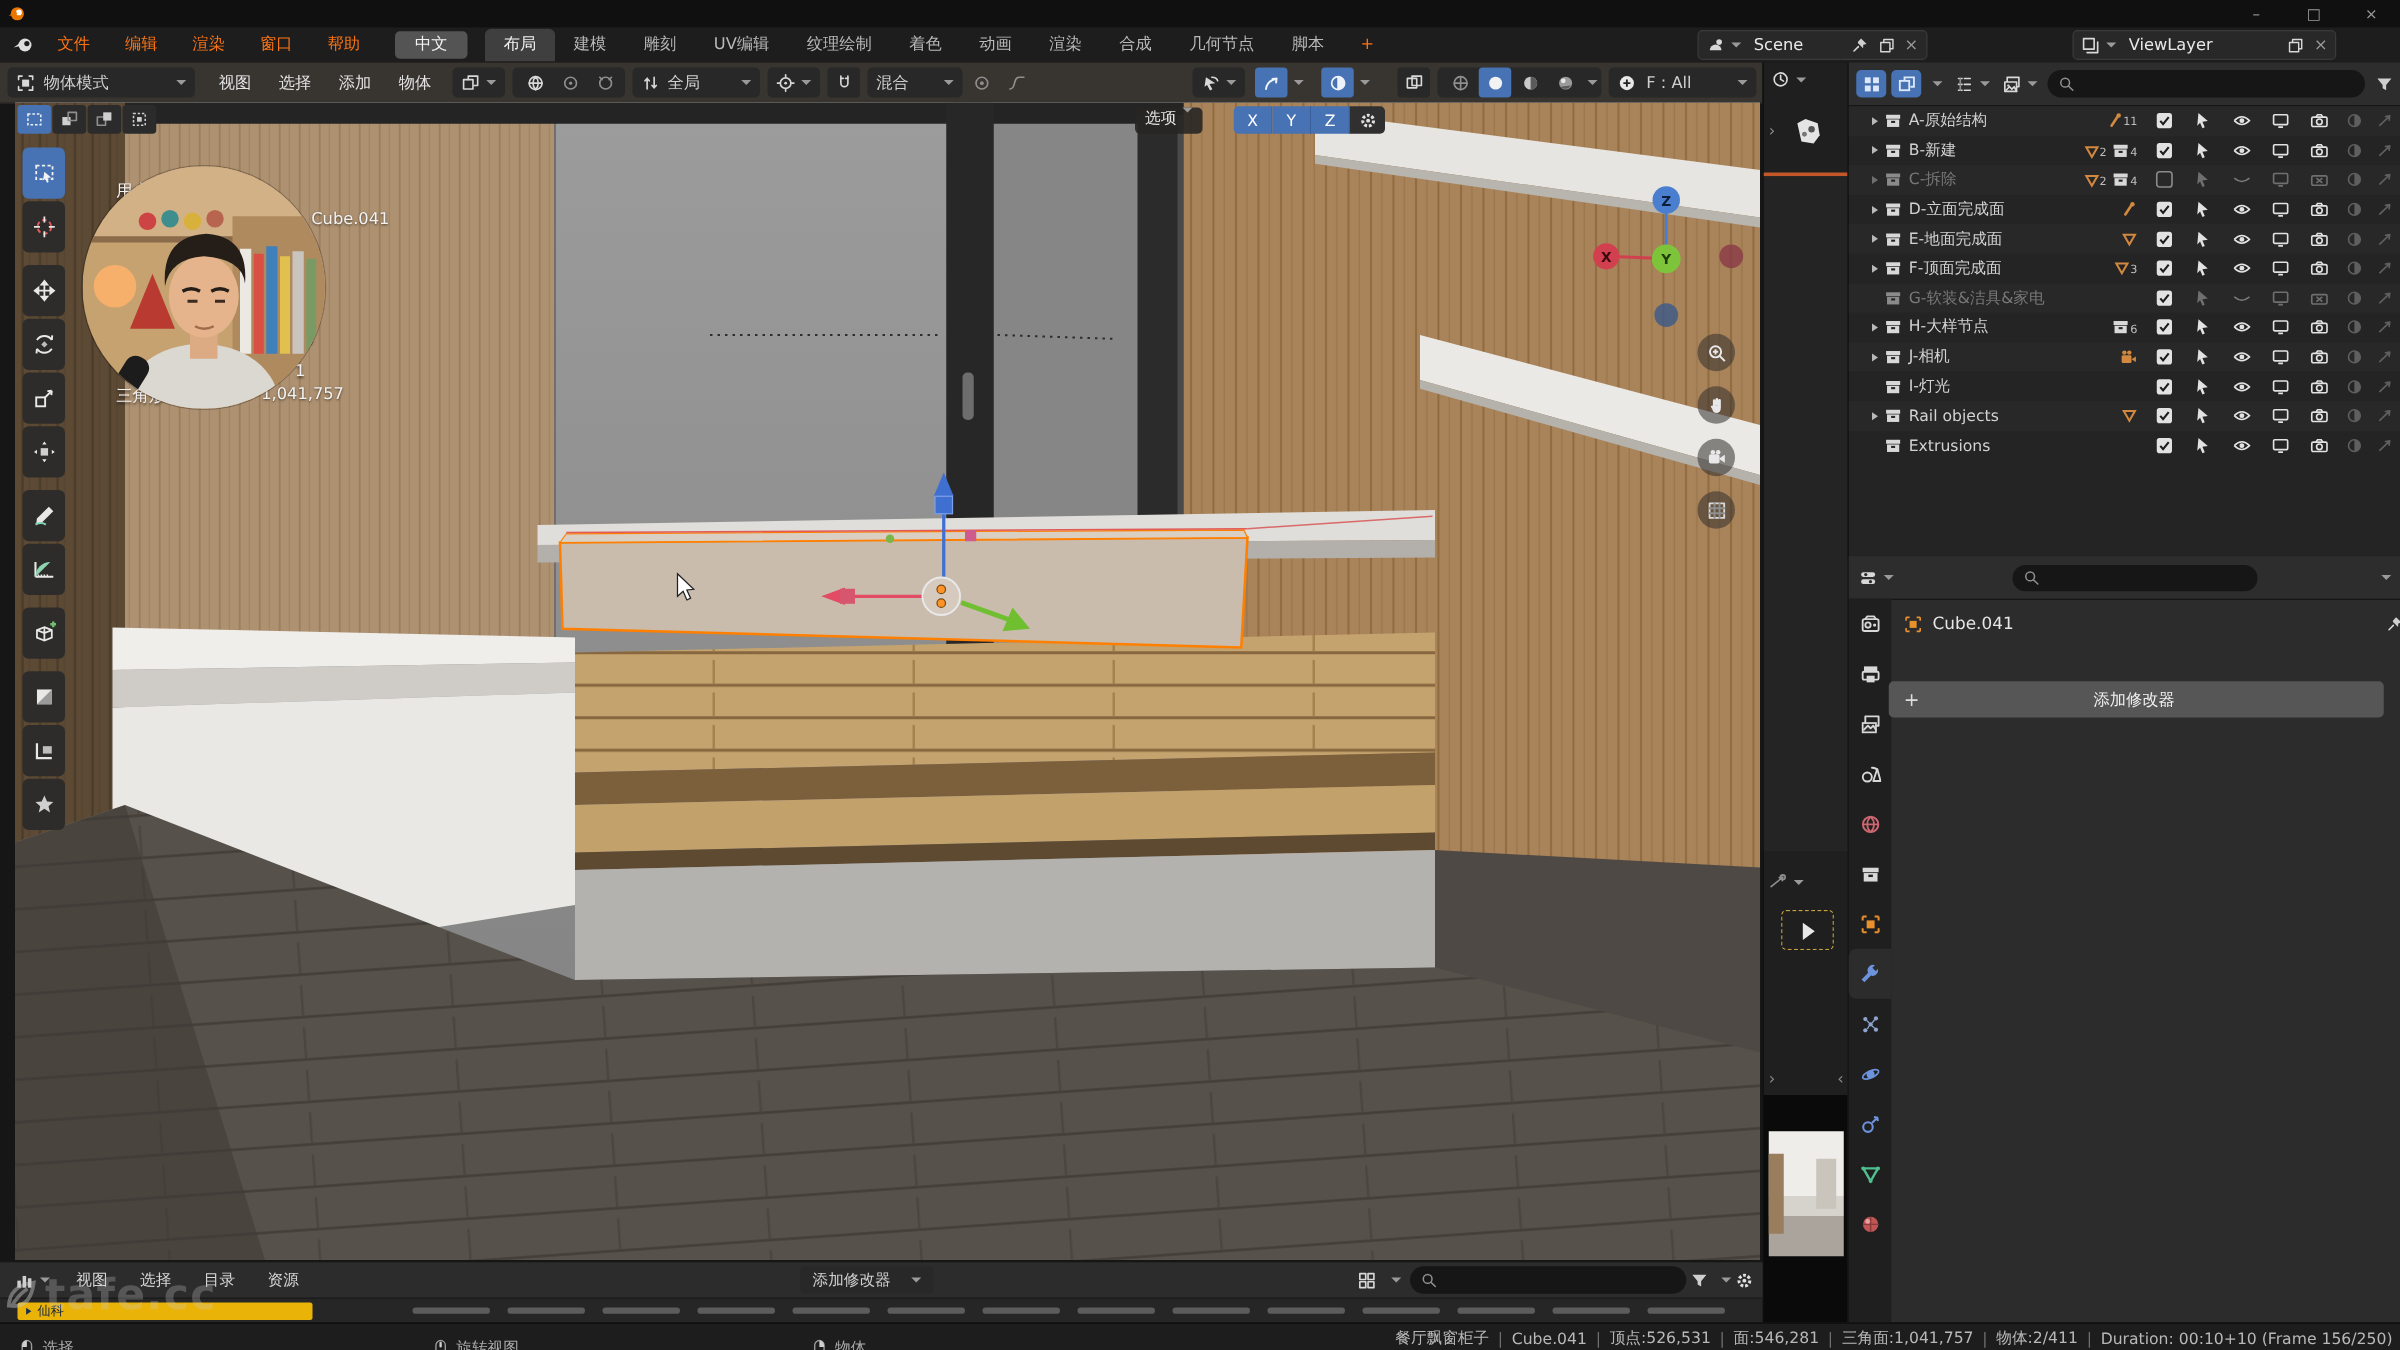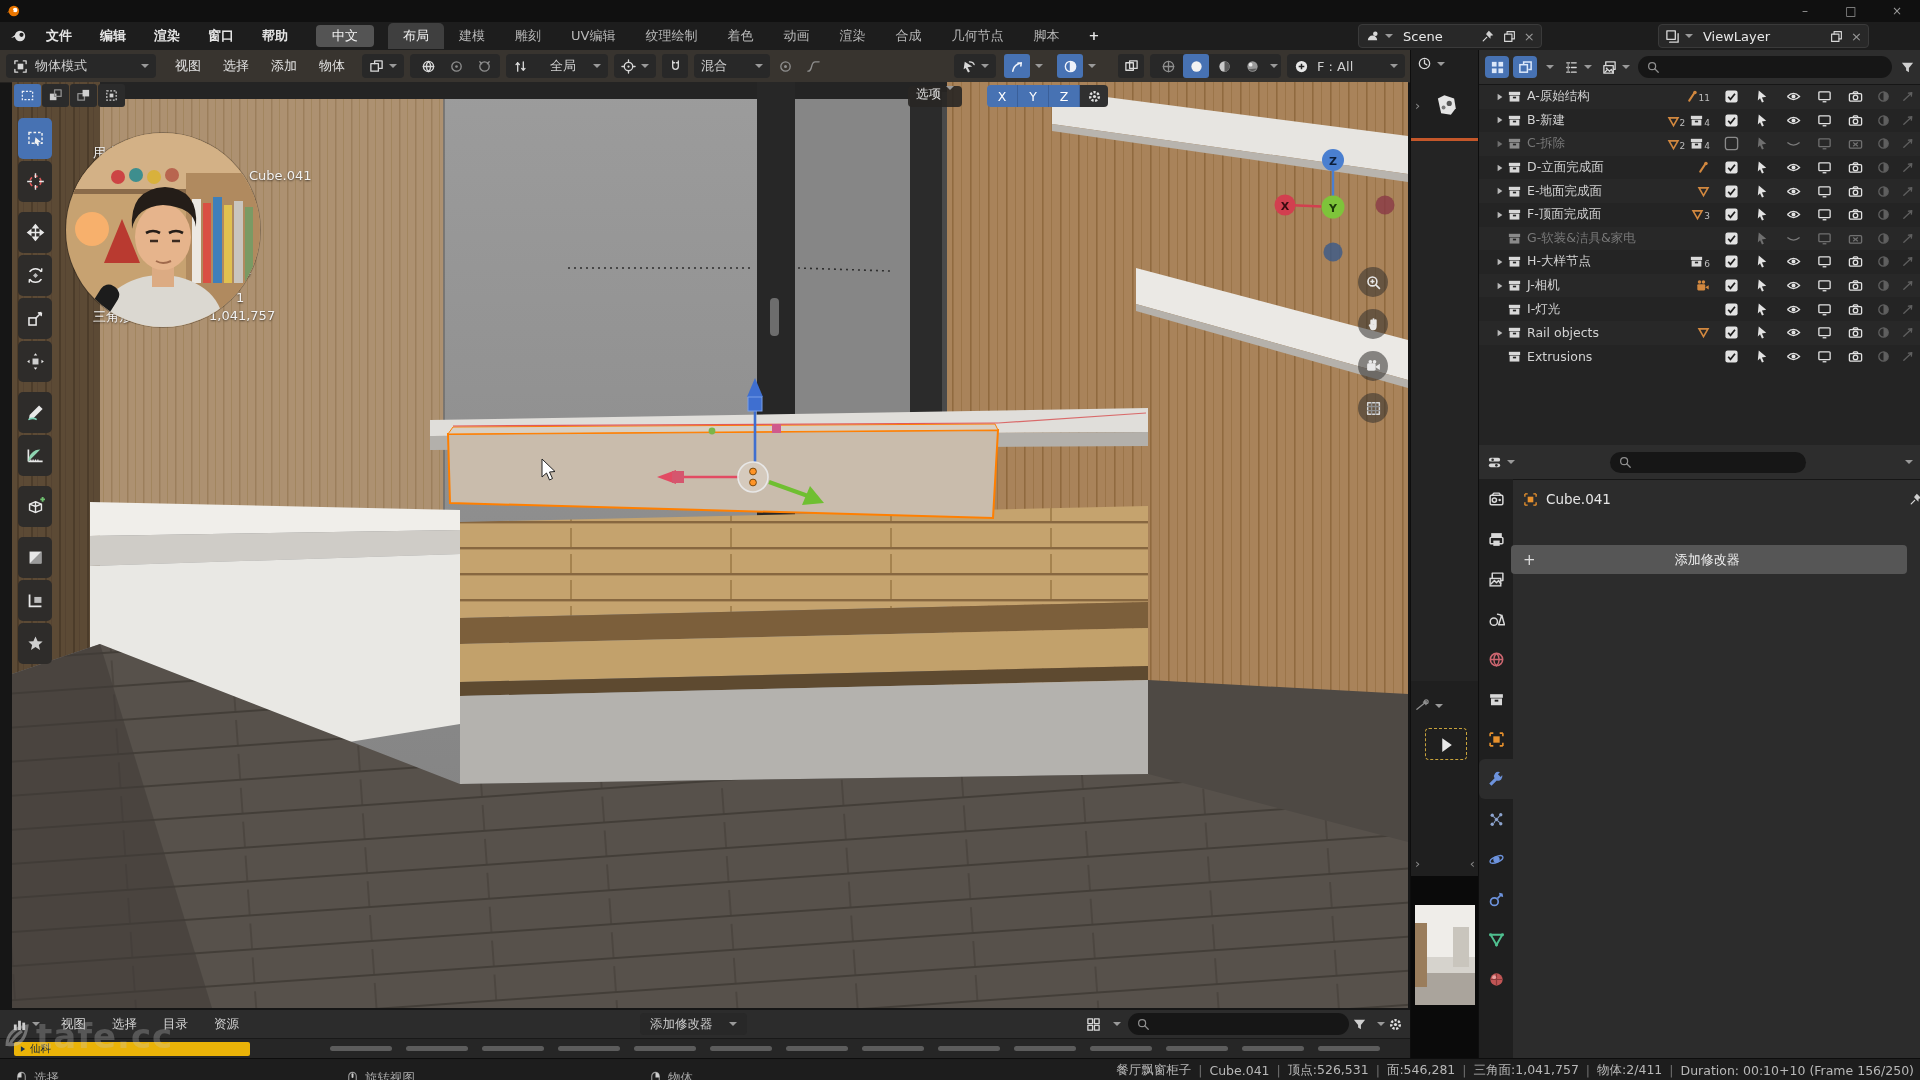--- a/index.html
+++ b/index.html
@@ -12,21 +12,21 @@
   .tri-r{width:0;height:0;border-top:4.5px solid transparent;border-bottom:4.5px solid transparent;border-left:6px solid #b9b9b9;display:inline-block;}
   .i{display:inline-flex;align-items:center;justify-content:center;}
   .i svg{display:block;}
   
   #titlebar{left:0;top:0;width:1920px;height:22px;background:#101010;display:flex;align-items:center;font-size:11.5px;color:#b9b9b9;}
   #titlebar .logo{width:14px;height:14px;margin:0 8px 0 6px;}
   #wincontrols{position:absolute;right:0;top:0;height:22px;display:flex;}
   #wincontrols span{width:46px;text-align:center;line-height:22px;color:#9a9a9a;font-size:12px;}
   
   #menubar{left:0;top:22px;width:1920px;height:28px;background:#1d1d1d;border-bottom:1px solid #101010;display:flex;align-items:center;}
-  .menu-item{padding:0 14px;height:24px;line-height:24px;color:#e5e5e5;font-weight:bold;}
+  .menu-item{padding:0 14px;height:24px;line-height:24px;color:#f97316;}
   #lang-btn{background:#545454;color:#f2f2f2;border-radius:4px;height:22px;line-height:22px;padding:0 16px;margin:0 14px;}
   .ws-tab{padding:0 15px;height:26px;line-height:26px;color:#b9b9b9;border-radius:5px 5px 0 0;}
   .ws-tab.active{background:#3f3f3f;color:#f0f0f0;}
   #scene-group,#vl-group{display:flex;align-items:center;background:#282828;border:1px solid #3a3a3a;border-radius:4px;height:22px;padding:0 6px;margin-left:10px;}
   
   #vheader{left:0;top:50px;width:1410px;height:32px;background:#38342f;border-bottom:1px solid #242220;display:flex;align-items:center;}
   .dd{background:#282828;border-radius:4px;height:24px;display:flex;align-items:center;padding:0 7px;margin-left:6px;}
   .hbtn{background:transparent;border-radius:3px;height:24px;min-width:26px;display:flex;align-items:center;justify-content:center;margin-left:2px;}
   .hbtn.on{background:#4772b3;}
   .hbtn.dark{background:#282828;}
@@ -228,21 +228,21 @@
             <path d="M3 3l2 2M13 3l-2 2" stroke="#8f8f8f" fill="none" stroke-width="1.4" stroke-linecap="round" stroke-linejoin="round"></path>
           </svg>
         </span>
     </div>
     <div class="dd" style="width:88px">
       <span class="i">
           <svg width="15" height="15" viewBox="0 0 16 16">
             <path d="M5 13V4M5 4L3.2 6M5 4l1.8 2M11 3v9M11 12l-1.8-2M11 12l1.8-2" stroke="#d8d8d8" fill="none" stroke-width="1.4" stroke-linecap="round" stroke-linejoin="round"></path>
           </svg>
         </span>
-      <span style="margin-left:22px">全局</span>
+      <span style="margin-left:6px">全局</span>
       <span class="chev" style="margin-left:auto"></span>
     </div>
     <div class="dd">
       <span class="i">
           <svg width="15" height="15" viewBox="0 0 16 16">
             <circle cx="8" cy="8" r="4.5" stroke="#d8d8d8" fill="none" stroke-width="1.4" stroke-linecap="round" stroke-linejoin="round"></circle>
             <circle cx="8" cy="8" r="1.2" fill="#d8d8d8"></circle>
             <path d="M8 1v2M8 13v2M1 8h2M13 8h2" stroke="#d8d8d8" fill="none" stroke-width="1.4" stroke-linecap="round" stroke-linejoin="round"></path>
           </svg>
         </span>

